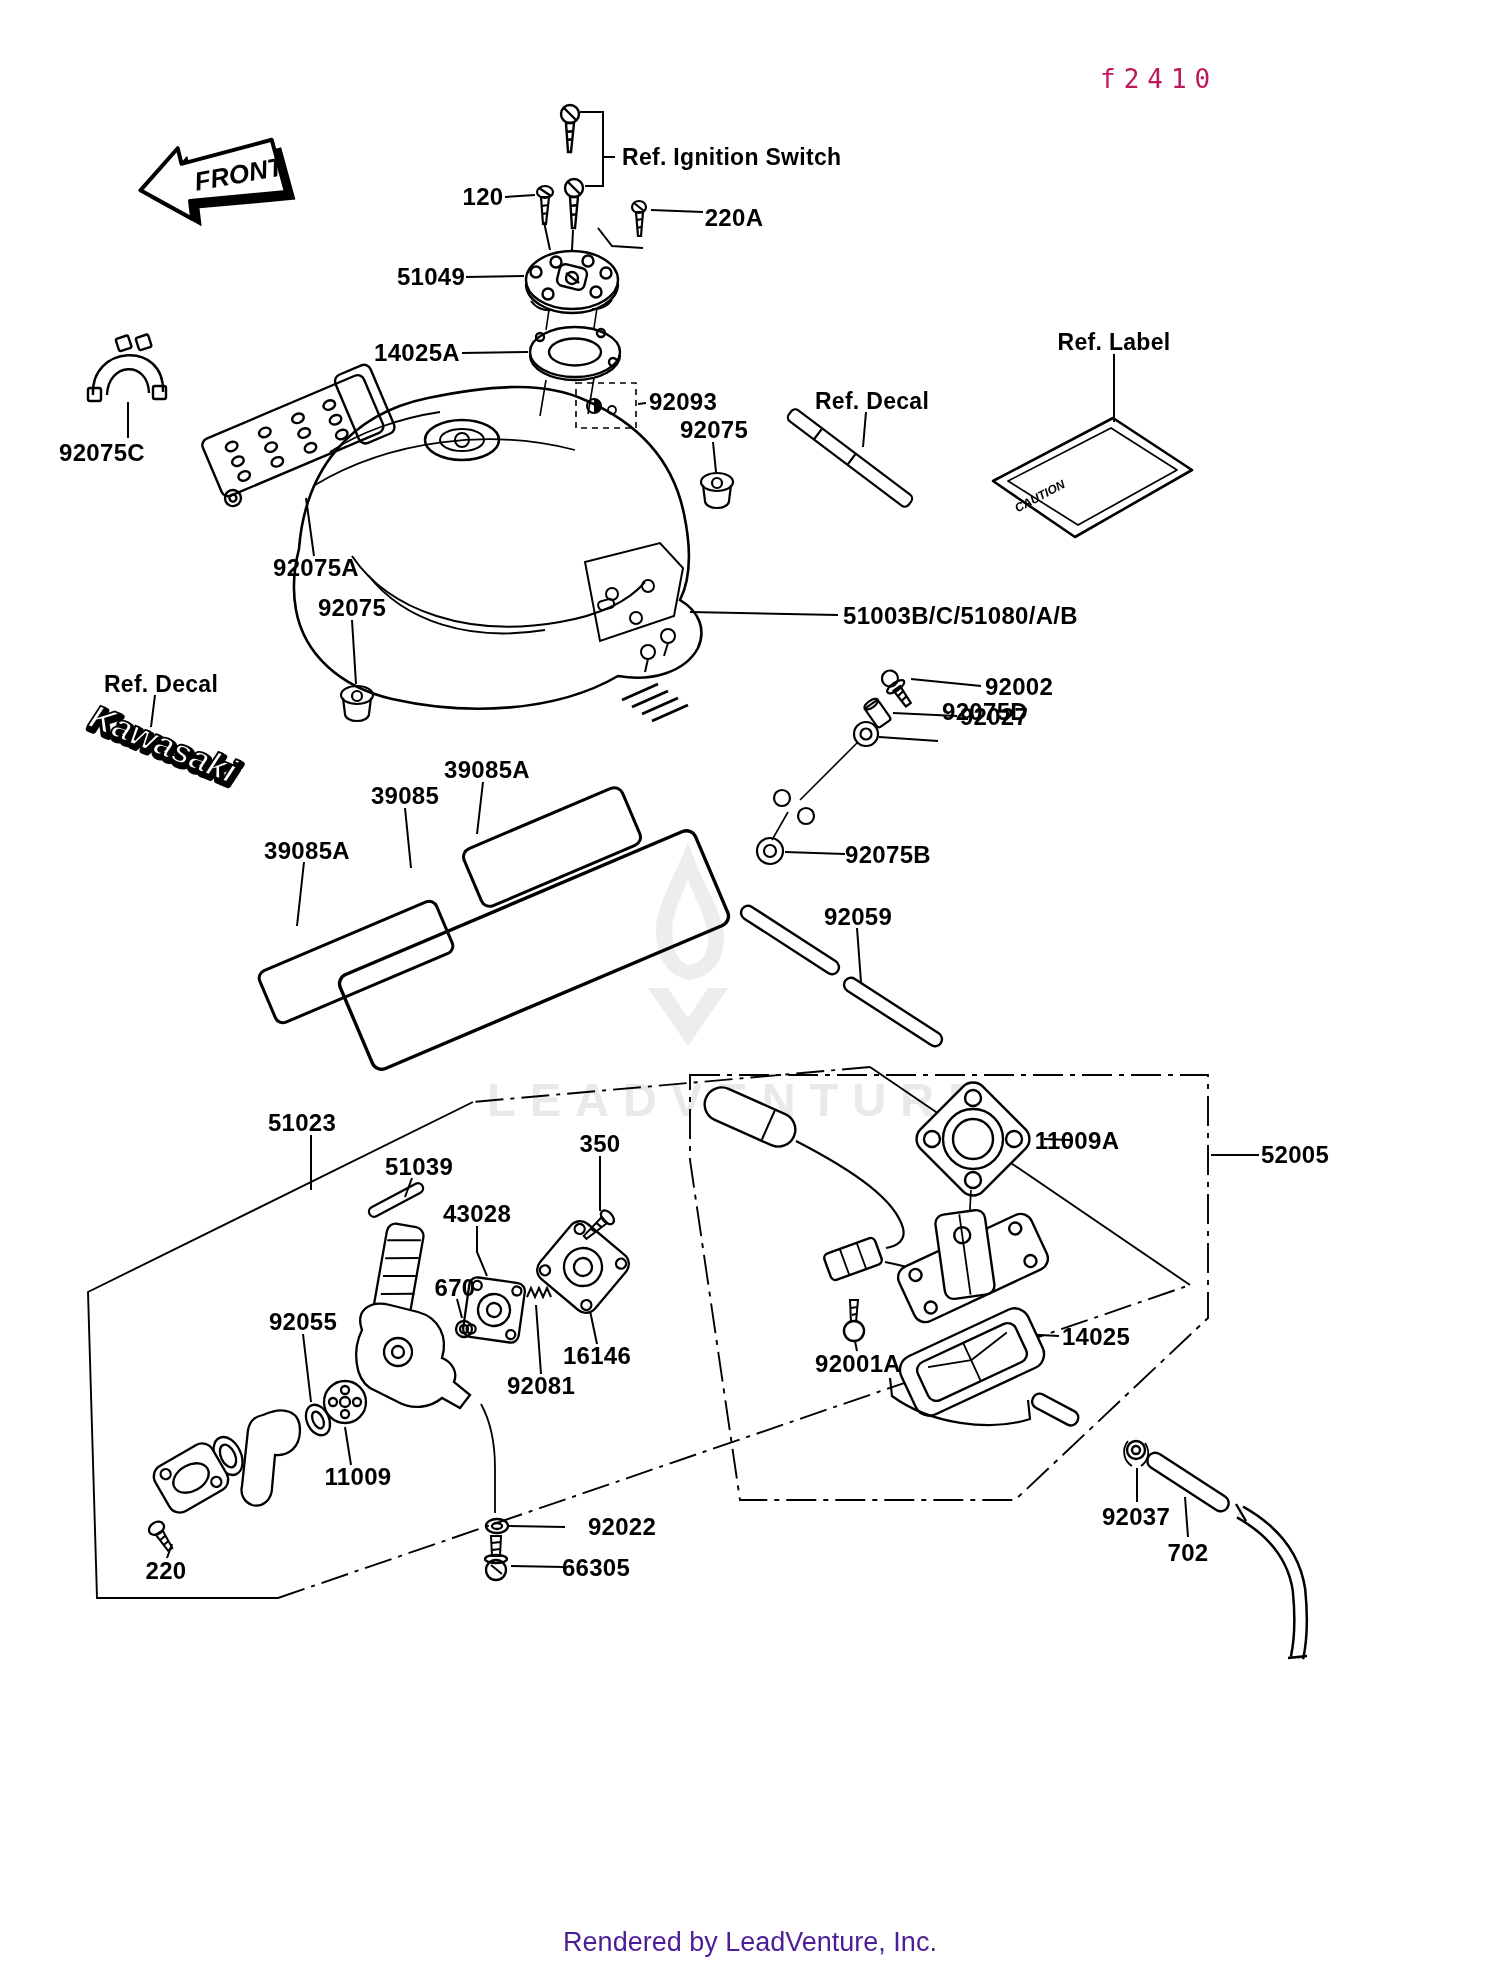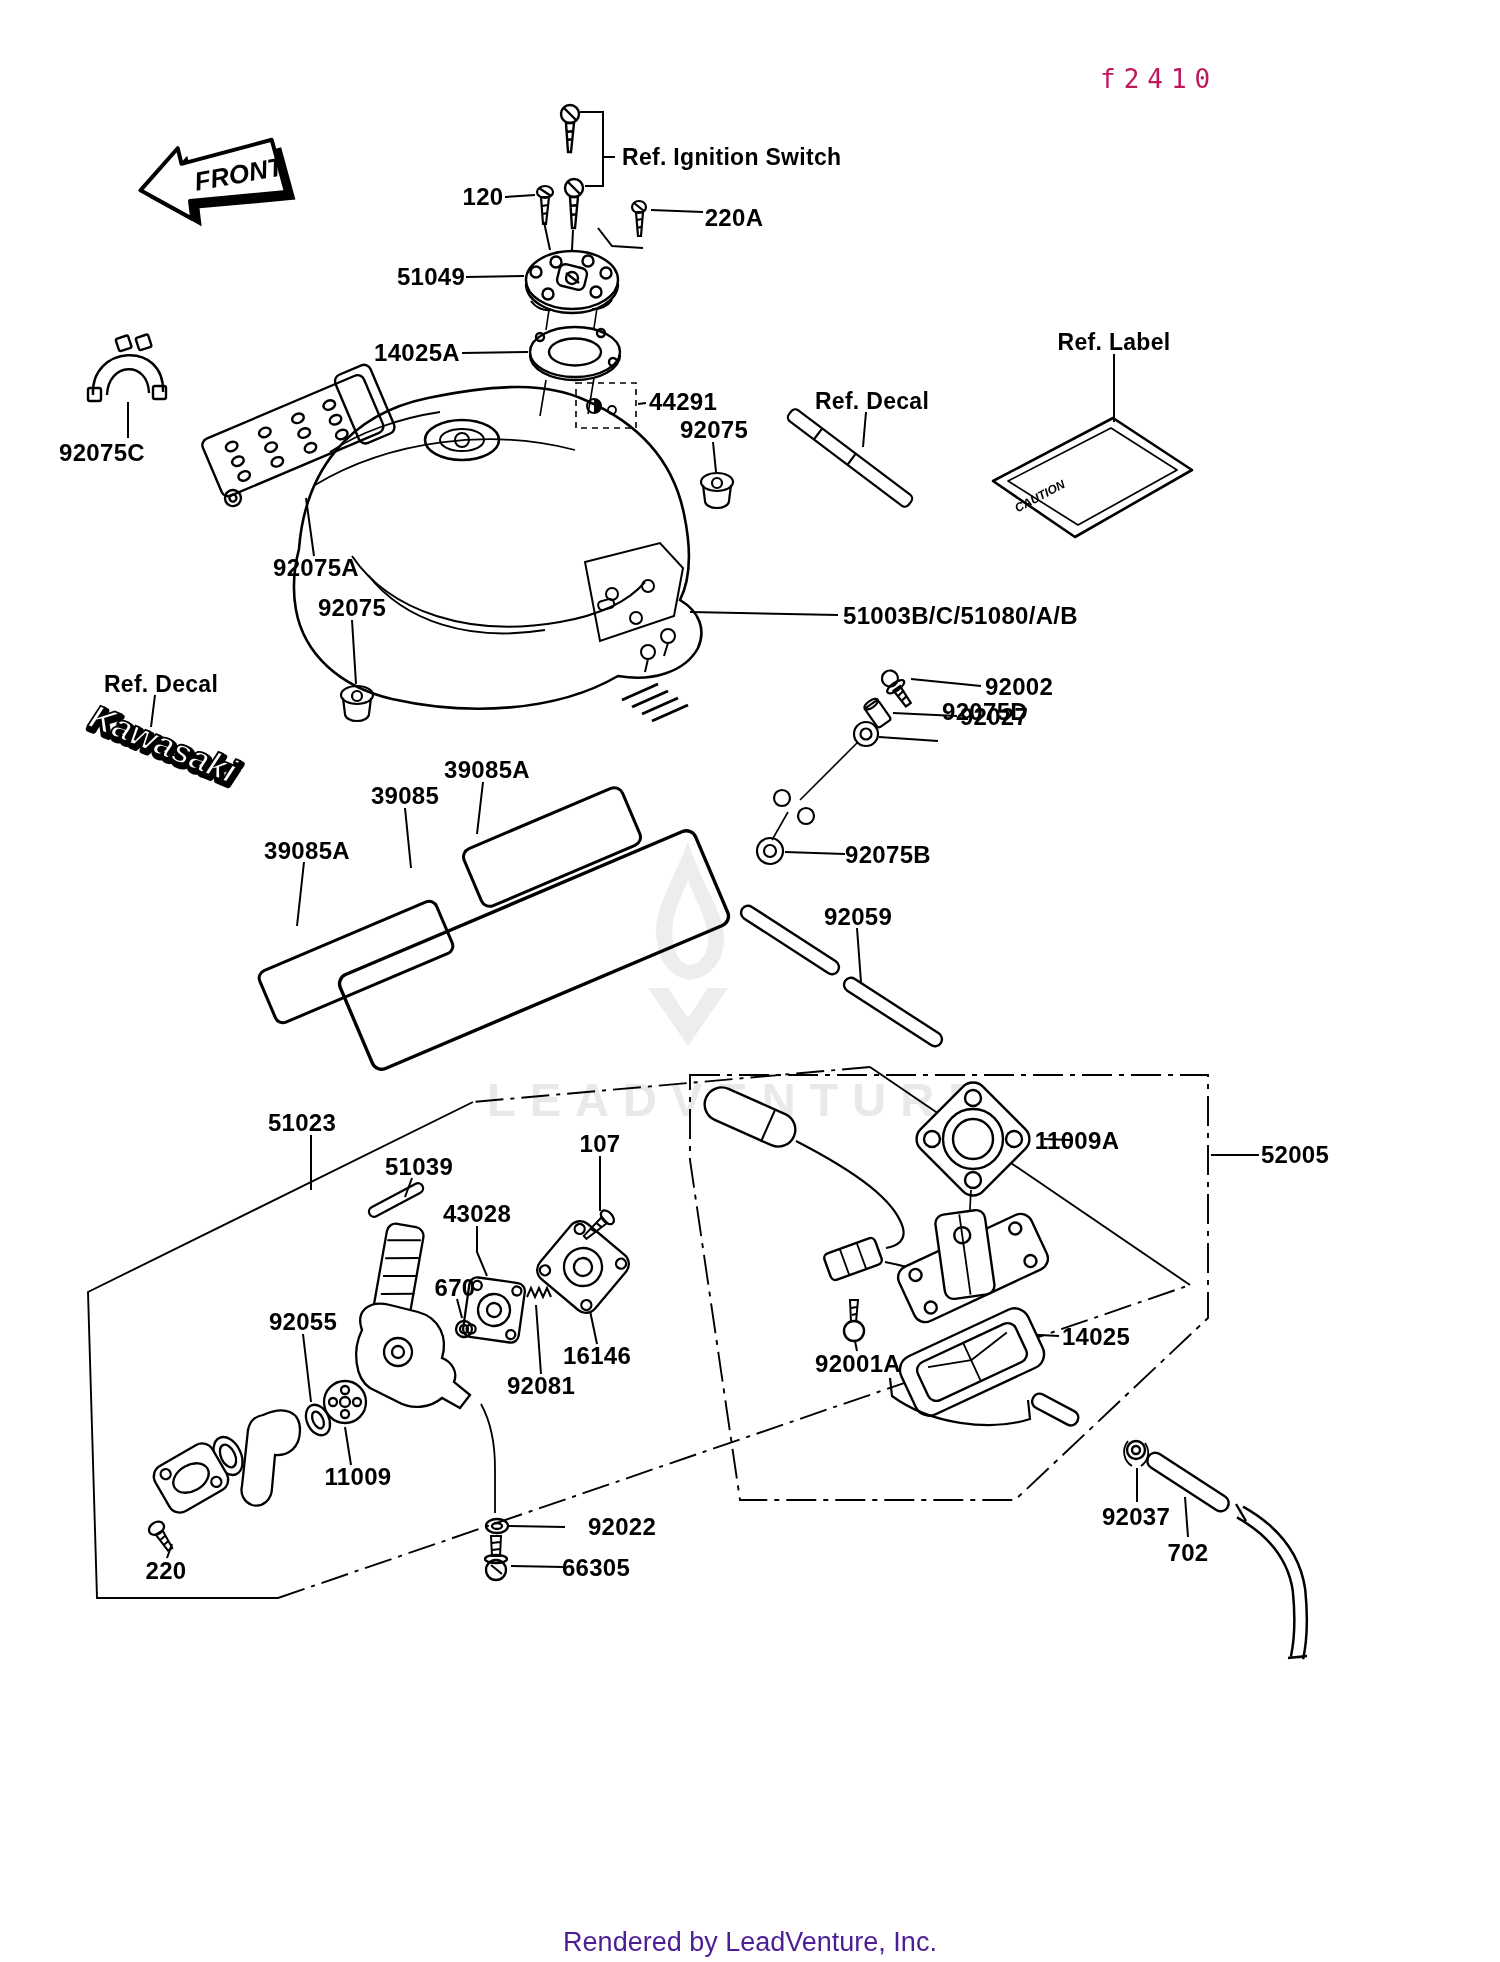--- a/index.html
+++ b/index.html
@@ -353,41 +353,41 @@
     </g>
   </svg>
 
   <div class="code" style="left:1100px;top:79px">f2410</div>
 
   <div class="lbl ref la" style="left:622px;top:157px">Ref. Ignition Switch</div>
   <div class="lbl" style="left:483px;top:197px">120</div>
   <div class="lbl" style="left:734px;top:218px">220A</div>
   <div class="lbl" style="left:431px;top:277px">51049</div>
   <div class="lbl" style="left:417px;top:353px">14025A</div>
-  <div class="lbl" style="left:683px;top:402px">44291</div>
+  <div class="lbl" style="left:683px;top:402px">92093</div>
   <div class="lbl" style="left:714px;top:430px">92075</div>
   <div class="lbl ref" style="left:872px;top:401px">Ref. Decal</div>
   <div class="lbl ref" style="left:1114px;top:342px">Ref. Label</div>
   <div class="lbl" style="left:102px;top:453px">92075C</div>
   <div class="lbl" style="left:316px;top:568px">92075A</div>
   <div class="lbl" style="left:352px;top:608px">92075</div>
   <div class="lbl ref" style="left:161px;top:684px">Ref. Decal</div>
   <div class="lbl la" style="left:843px;top:616px">51003B/C/51080/A/B</div>
   <div class="lbl" style="left:1019px;top:687px">92002</div>
   <div class="lbl" style="left:994px;top:717px">92027</div>
   <div class="lbl" style="left:985px;top:712px">92075D</div>
   <div class="lbl" style="left:888px;top:855px">92075B</div>
   <div class="lbl" style="left:858px;top:917px">92059</div>
   <div class="lbl" style="left:487px;top:770px">39085A</div>
   <div class="lbl" style="left:405px;top:796px">39085</div>
   <div class="lbl" style="left:307px;top:851px">39085A</div>
 
   <div class="lbl" style="left:302px;top:1123px">51023</div>
   <div class="lbl" style="left:419px;top:1167px">51039</div>
-  <div class="lbl" style="left:600px;top:1144px">107</div>
+  <div class="lbl" style="left:600px;top:1144px">350</div>
   <div class="lbl" style="left:477px;top:1214px">43028</div>
   <div class="lbl" style="left:455px;top:1288px">670</div>
   <div class="lbl" style="left:303px;top:1322px">92055</div>
   <div class="lbl" style="left:597px;top:1356px">16146</div>
   <div class="lbl" style="left:541px;top:1386px">92081</div>
   <div class="lbl" style="left:358px;top:1477px">11009</div>
   <div class="lbl" style="left:622px;top:1527px">92022</div>
   <div class="lbl" style="left:596px;top:1568px">66305</div>
   <div class="lbl" style="left:166px;top:1571px">220</div>
 

